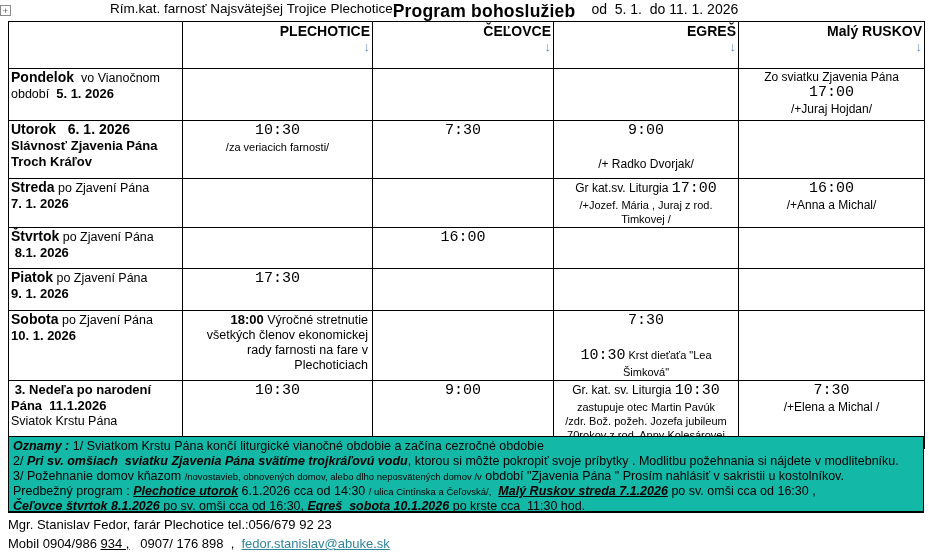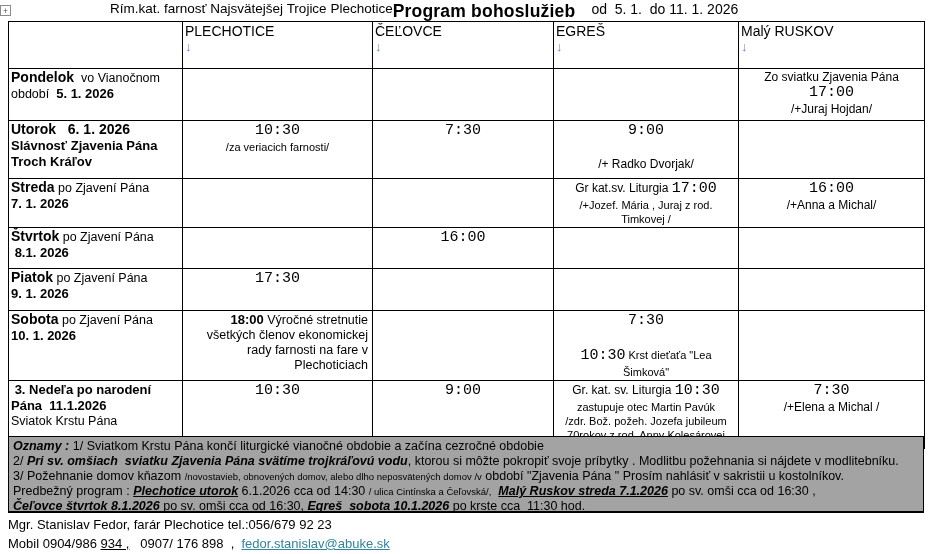--- a/index.html
+++ b/index.html
@@ -18,40 +18,40 @@
   .t2{font-size:17.5px;font-weight:bold;margin-left:0;letter-spacing:.2px;}
   .t3{font-size:14px;margin-left:16px;}
 
   table.sched{
     position:absolute;left:8px;top:21px;width:916px;
     border-collapse:collapse;table-layout:fixed;
   }
   table.sched td, table.sched th{
     border:1px solid #000;vertical-align:top;padding:1px 2px;overflow:hidden;
   }
-  th.colhead{font-weight:normal;font-size:14px;text-align:left;padding-top:3px;}
+  th.colhead{font-weight:bold;font-size:14px;text-align:right;padding-top:3px;}
   .arrow{color:#5b87d5;font-size:13px;line-height:12px;display:block;margin-top:2px;}
   td.day{ text-align:left;font-size:12.5px;line-height:15px;padding-left:2px;}
   td.c{ text-align:center;font-size:12px;line-height:14px;}
   td.c.la{text-align:right;line-height:15px;font-size:12.5px;padding:1px 4px;}
   .ln{white-space:pre-wrap;min-height:13px;}
   .ln.gap{height:17px;}
   .d{font-size:14px;font-weight:bold;}
   .b{font-weight:bold;font-size:13px;}
   .t{font-size:15px;line-height:18px;font-family:Liberation Mono, monospace;}
   .sm{font-size:11px;}
   .bi{font-weight:bold;font-style:italic;}
   .biu{font-weight:bold;font-style:italic;text-decoration:underline;}
   .u{text-decoration:underline;}
   .link{color:#31849b;text-decoration:underline;}
 
   .notices{
     position:absolute;left:8px;top:436px;width:906px;height:70px;
     border:1px solid #000;border-bottom:2.5px solid #000;
-    padding:2px 4px;font-size:12.5px;line-height:15px;background:#a3a3a3;
+    padding:2px 4px;font-size:12.5px;line-height:15px;background:#14b8a6;
   }
   .notices .sm{font-size:9.5px;}
   .contact1{position:absolute;left:8px;top:517px;font-size:13px;white-space:pre;}
   .contact2{position:absolute;left:8px;top:536px;font-size:13px;white-space:pre;}
 </style>
 </head>
 <body>
 
 <div class="page">
 

